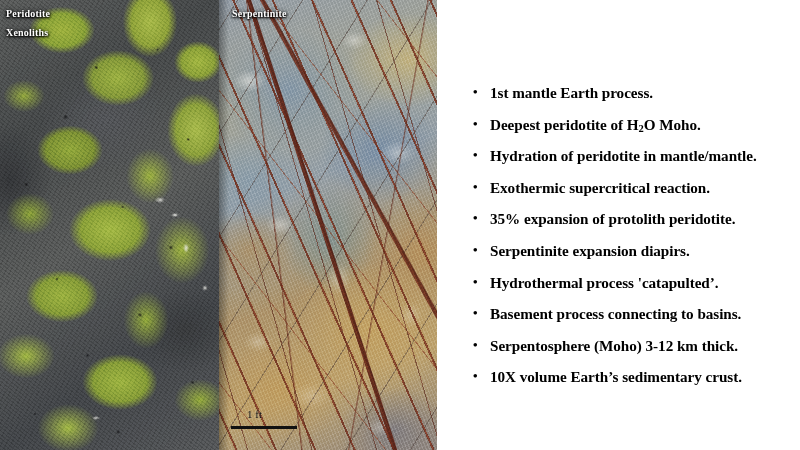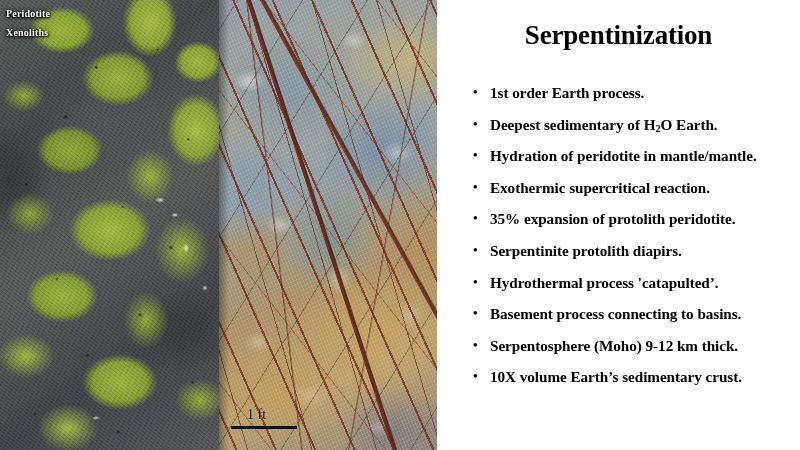--- a/index.html
+++ b/index.html
@@ -197,21 +197,21 @@
     left: 231px;
     top: 408px;
     width: 66px;
   }
   #scale-bar-label {
     position: absolute;
     left: 16px;
     top: 0px;
     color: #111111;
     font-family: "Liberation Serif", serif;
-    font-size: 14px;
+    font-size: 11px;
     font-weight: normal;
     line-height: 13px;
     text-shadow: 0 0 2px rgba(255,255,255,.45);
   }
   #scale-bar-line {
     position: absolute;
     left: 0;
     top: 18px;
     width: 66px;
     height: 3px;
@@ -286,35 +286,35 @@
   <div class="photo-label" id="peridotite-label">Peridotite
 Xenoliths</div>
 
   <div id="serpentinite-photo">
     <div class="mottle"></div>
     <div class="veins"></div>
     <div class="majorvein"></div>
     <div class="grain2"></div>
     <div class="edge-shade"></div>
   </div>
+  <div class="photo-label" id="serpentinite-label">Serpentinite</div>
 
   <div id="scale-bar-group">
     <div id="scale-bar-label">1 ft</div>
     <div id="scale-bar-line"></div>
   </div>
 
   <div id="content-panel">
-    <div id="slide-title">Serpentinization</div>
     <ul id="bullet-list">
-        <li><span>1st order Earth process.</span></li>
-        <li><span>Deepest sedimentary of H</span><sub>2</sub><span>O Earth.</span></li>
+        <li><span>1st mantle Earth process.</span></li>
+        <li><span>Deepest peridotite of H</span><sub>2</sub><span>O Moho.</span></li>
         <li><span>Hydration of peridotite in mantle/mantle.</span></li>
         <li><span>Exothermic supercritical reaction.</span></li>
         <li><span>35% expansion of protolith peridotite.</span></li>
-        <li><span>Serpentinite protolith diapirs.</span></li>
+        <li><span>Serpentinite expansion diapirs.</span></li>
         <li><span>Hydrothermal process 'catapulted’.</span></li>
         <li><span>Basement process connecting to basins.</span></li>
-        <li><span>Serpentosphere (Moho) 9-12 km thick.</span></li>
+        <li><span>Serpentosphere (Moho) 3-12 km thick.</span></li>
         <li><span>10X volume Earth’s sedimentary crust.</span></li>
       </ul>
   </div>
 
 </div>
 
 </body></html>

